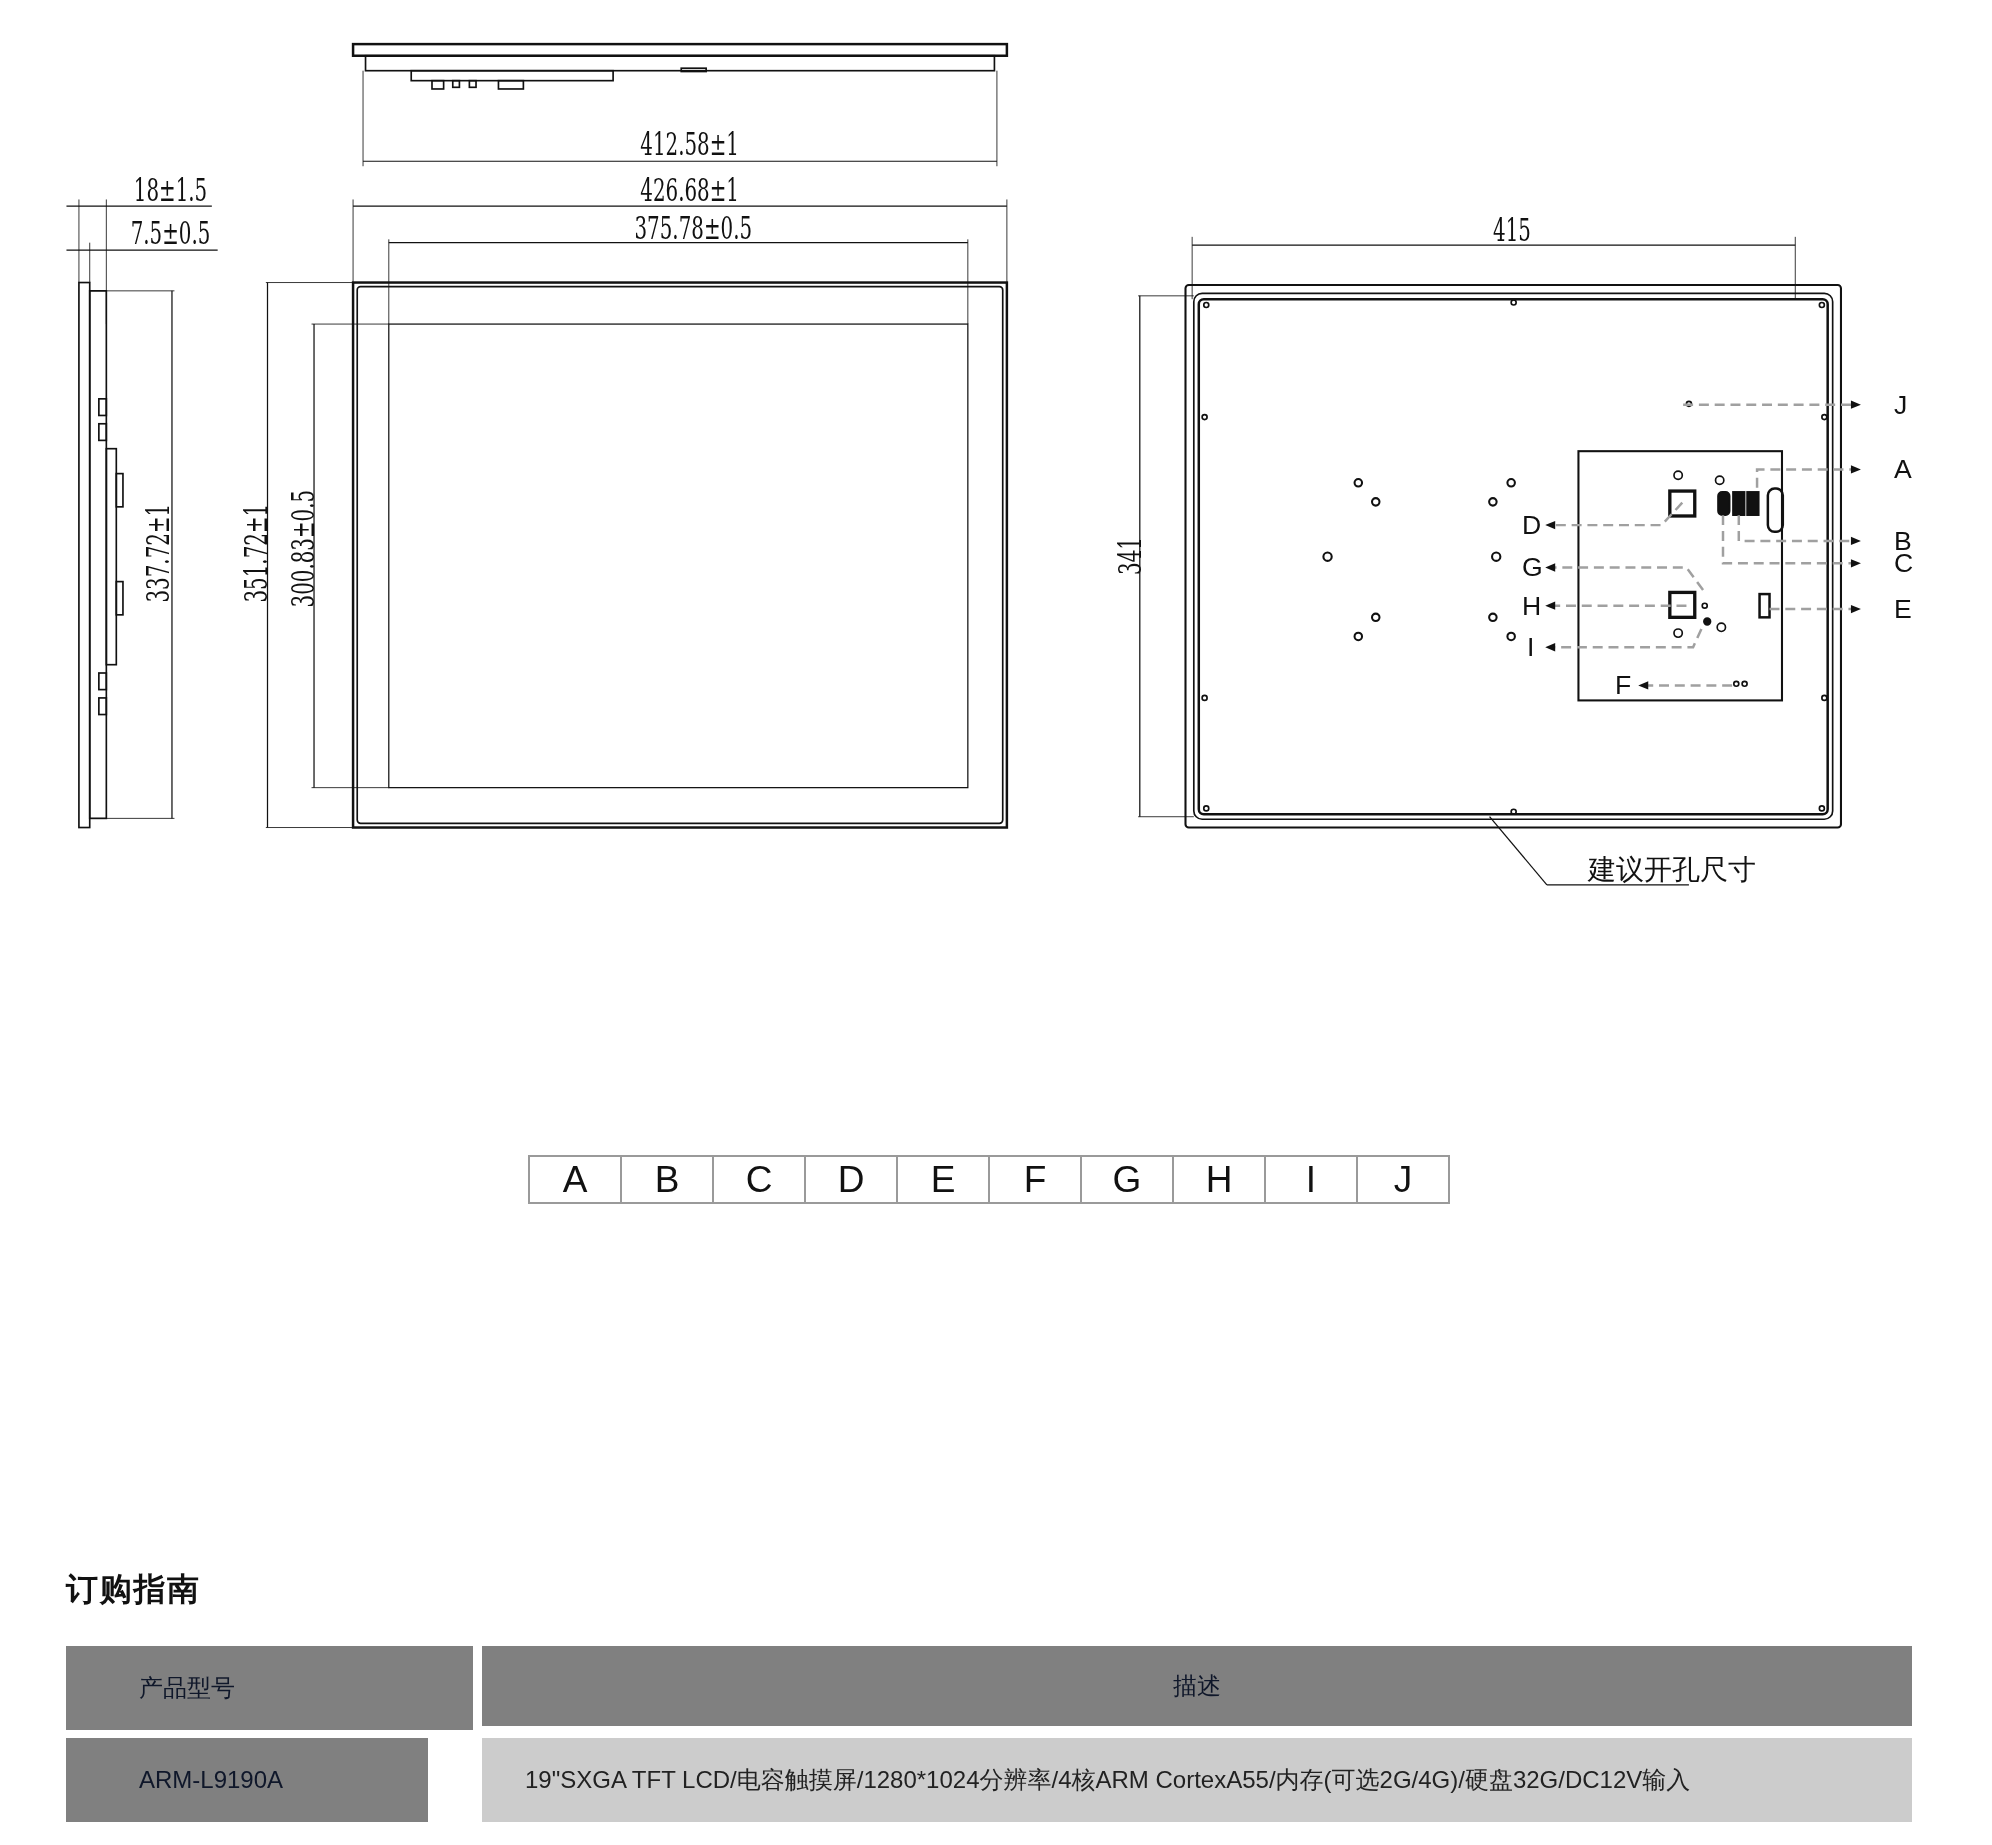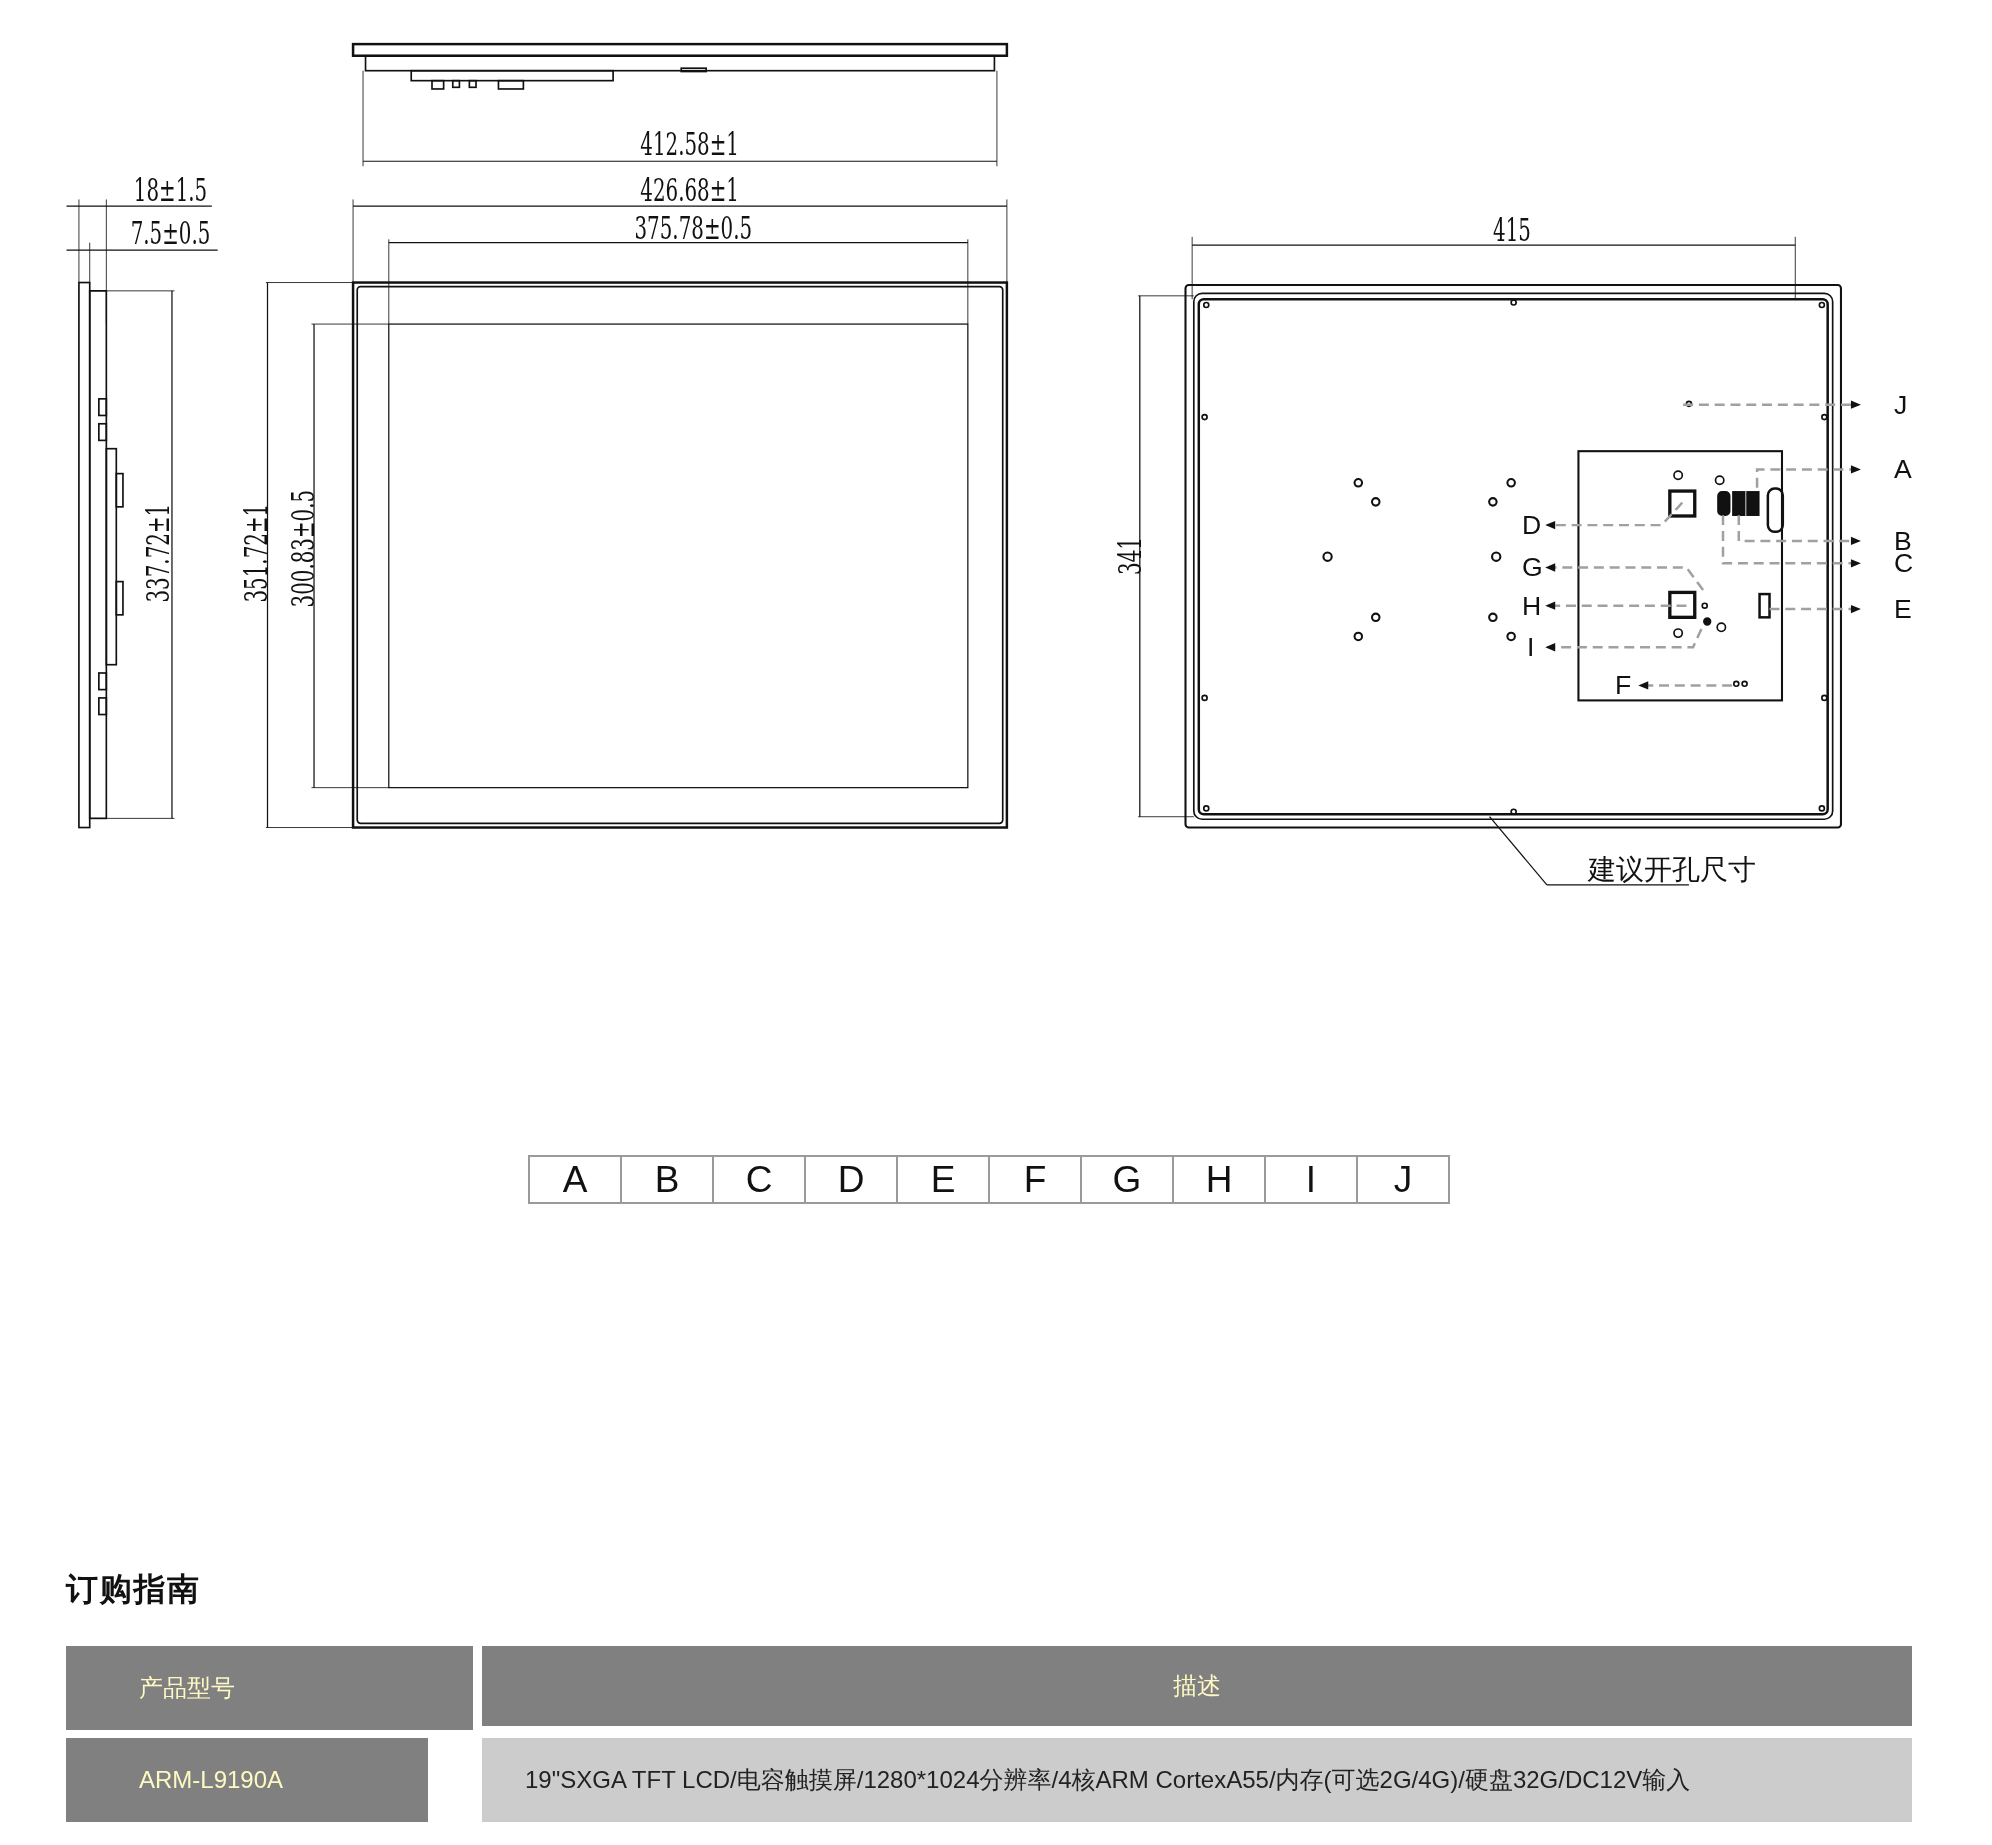--- a/index.html
+++ b/index.html
@@ -6,21 +6,21 @@
   body{width:1993px;height:1846px;position:relative;overflow:hidden;font-family:"DejaVu Sans","Liberation Sans",sans-serif;color:#111;}
   .abs{position:absolute;}
   .dim{font-family:"DejaVu Serif","Liberation Serif",serif;font-size:32px;color:#111;transform:scaleX(0.62);transform-origin:center;white-space:nowrap;}
   .vdim{font-family:"DejaVu Serif","Liberation Serif",serif;font-size:32px;color:#111;white-space:nowrap;transform:rotate(-90deg) scaleX(0.62);transform-origin:center;}
   svg{position:absolute;left:0;top:0;}
   .ports{position:absolute;left:528px;top:1155px;border-collapse:collapse;}
   .ports td{border:2.5px solid #9a9a9a;width:90px;text-align:center;padding:0;}
   .ports .letter{height:45px;font-size:37px;font-family:"Liberation Sans",sans-serif;}
   .ports .name{height:71px;font-size:21.6px;font-family:"Liberation Sans",sans-serif;}
   .section-title{position:absolute;left:66px;top:1568px;font-size:32px;font-weight:bold;font-family:"DejaVu Sans",sans-serif;letter-spacing:1.7px;}
-  .cell{position:absolute;display:flex;align-items:center;color:#fef9c3;font-size:24px;font-family:"Liberation Sans",sans-serif;}
+  .cell{position:absolute;display:flex;align-items:center;color:#0f172a;font-size:24px;font-family:"Liberation Sans",sans-serif;}
   .hdr{background:#808080;}
   .rowdark{background:#808080;}
   .rowlight{background:#cccccc;color:#222;}
   .callout{font-family:"Liberation Sans",sans-serif;font-size:26.6px;color:#111;}
 </style>
 </head>
 <body>
 
 <svg width="1993" height="914" viewBox="0 0 2399 1100">
   <g fill="none" stroke="#111" stroke-width="2">

